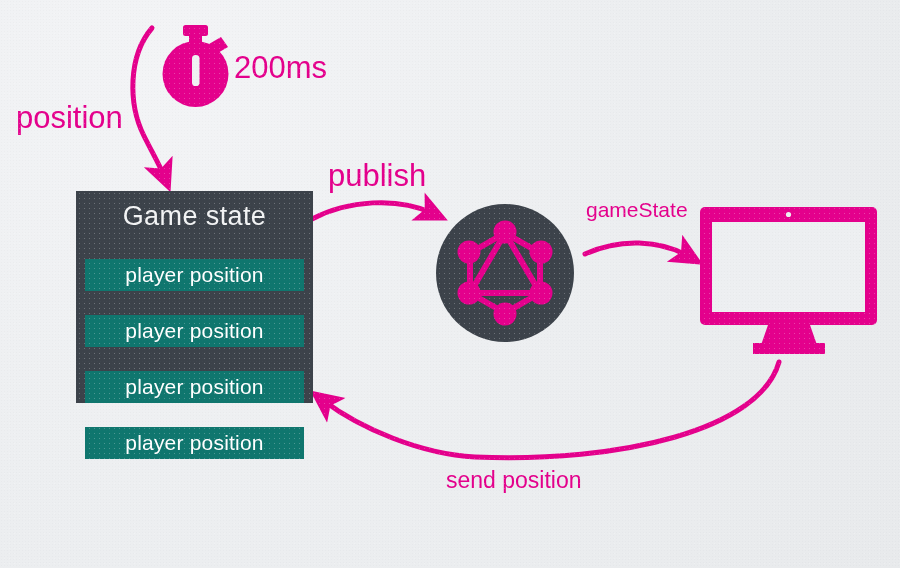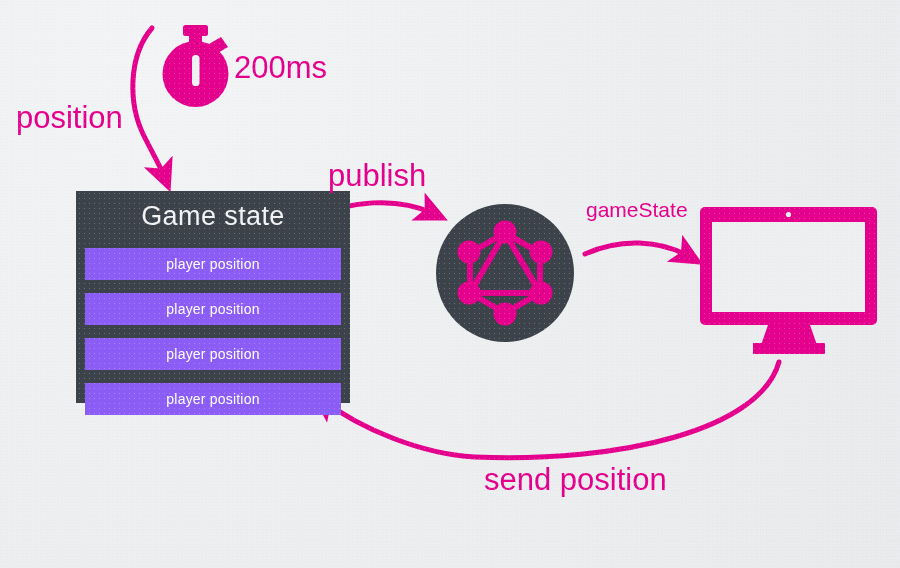--- a/index.html
+++ b/index.html
@@ -33,65 +33,65 @@
     inset: 0;
     width: 900px;
     height: 568px;
   }
 
   
   #gamestate-panel {
     position: absolute;
     left: 76px;
     top: 191px;
-    width: 274px;
+    width: 237px;
     height: 212px;
     background: #3c424a;
     box-sizing: border-box;
     padding: 6px 9px 8px 9px;
     display: flex;
     flex-direction: column;
   }
   #gamestate-title {
     color: #f2f3f4;
     font-size: 27px;
     font-weight: 300;
     letter-spacing: .4px;
     text-align: center;
     line-height: 38px;
     height: 40px;
     white-space: nowrap;
   }
   .player-row {
-    background: #8b5cf6;
+    background: #0f766e;
     color: #ffffff;
-    font-size: 14px;
+    font-size: 21px;
     font-weight: 300;
     text-align: center;
     line-height: 32px;
     height: 32px;
-    margin-top: 13px;
+    margin-top: 24px;
     letter-spacing: .2px;
     white-space: nowrap;
   }
 
   
   .lbl {
     position: absolute;
     color: #e4008c;
     font-weight: 300;
     white-space: nowrap;
   }
   #label-200ms   { left: 234px; top: 21px;  font-size: 31px; margin-top: 29px; }
   #label-trigger { left: 16px;  top: 100px; font-size: 31px; }
   #label-publish { left: 328px; top: 158px; font-size: 31px; }
   #label-gamestate { left: 586px; top: 198px; font-size: 21px; }
   #label-send {
-    left: 446px; top: 458px; font-size: 31px;
-    line-height: 44px; text-align: center; margin-left: 38px;
+    left: 446px; top: 458px; font-size: 23px;
+    line-height: 44px; text-align: center;
   }
   #label-send .l2 { display: block; }
 </style>
 </head>
 <body>
 
 <div id="stage">
 
   <svg id="vec" viewBox="0 0 900 568">
     <defs>

